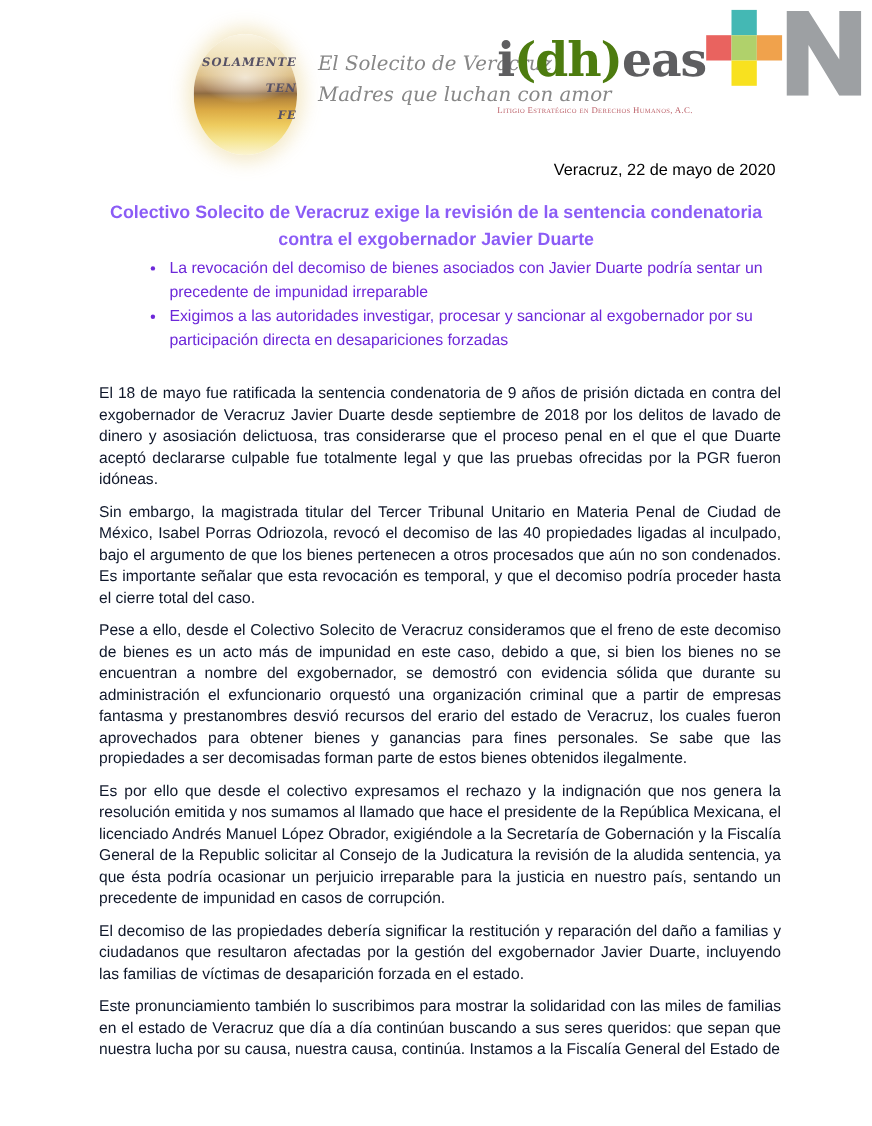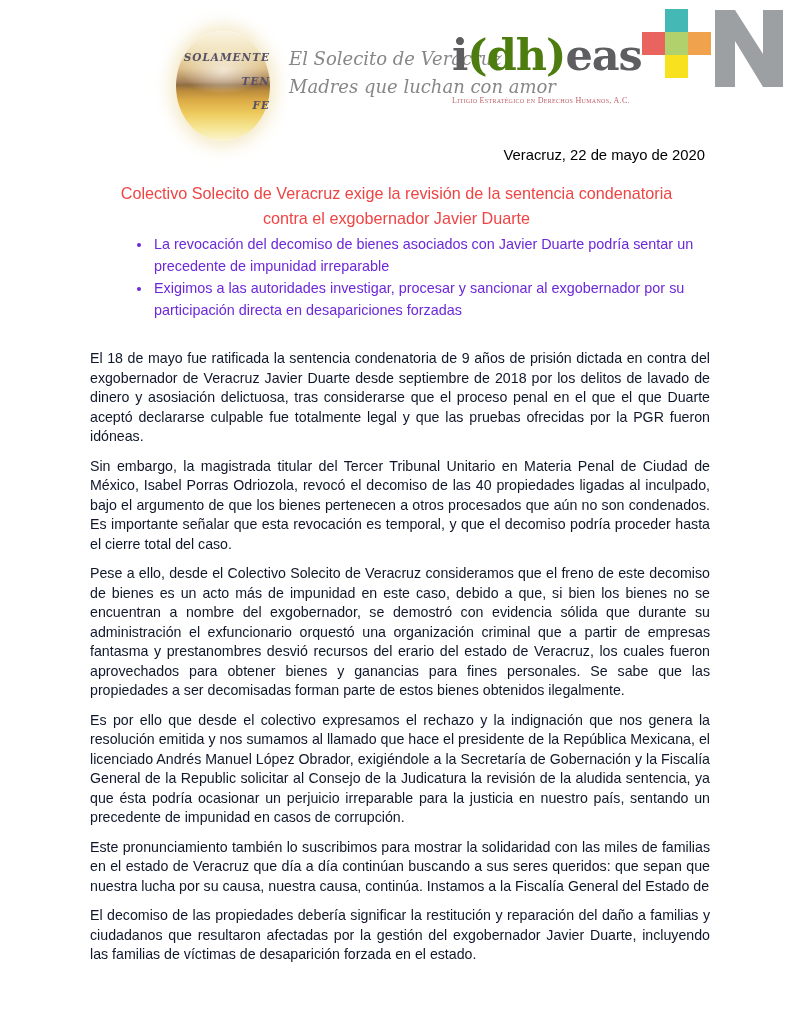--- a/index.html
+++ b/index.html
@@ -85,23 +85,23 @@
   
   .dateline {
     position: absolute; top: 147px; left: 90px; right: 88px;
     text-align: right;
     font-size: 14.8px; color: #000000;
   }
   .doc-title {
     position: absolute; top: 181px; left: 66px; right: 66px;
     margin: 0;
     text-align: center;
-    font-size: 16.2px; font-weight: normal;
+    font-size: 16.2px; font-weight: bold;
     line-height: 25px;
-    color: #ef4444;
+    color: #8b5cf6;
   }
   .doc-title span { display: block; }
 
   .bullet-list {
     position: absolute; top: 233px; left: 128px;
     width: 566px;
     margin: 0; padding: 0 0 0 24px;
     list-style: disc outside;
     font-size: 14.4px; line-height: 22px;
     color: #6d28d9;
@@ -170,19 +170,19 @@
     <ul class="bullet-list">
       <li>La revocación del decomiso de bienes asociados con Javier Duarte podría sentar un precedente de impunidad irreparable</li>
       <li>Exigimos a las autoridades investigar, procesar y sancionar al exgobernador por su participación directa en desapariciones forzadas</li>
     </ul>
 
     <div class="body-text">
       <p>El 18 de mayo fue ratificada la sentencia condenatoria de 9 años de prisión dictada en contra del exgobernador de Veracruz Javier Duarte desde septiembre de 2018 por los delitos de lavado de dinero y asosiación delictuosa, tras considerarse que el proceso penal en el que el que Duarte aceptó declararse culpable fue totalmente legal y que las pruebas ofrecidas por la PGR fueron idóneas.</p>
       <p>Sin embargo, la magistrada titular del Tercer Tribunal Unitario en Materia Penal de Ciudad de México, Isabel Porras Odriozola, revocó el decomiso de las 40 propiedades ligadas al inculpado, bajo el argumento de que los bienes pertenecen a otros procesados que aún no son condenados. Es importante señalar que esta revocación es temporal, y que el decomiso podría proceder hasta el cierre total del caso.</p>
       <p>Pese a ello, desde el Colectivo Solecito de Veracruz consideramos que el freno de este decomiso de bienes es un acto más de impunidad en este caso, debido a que, si bien los bienes no se encuentran a nombre del exgobernador, se demostró con evidencia sólida que durante su administración el exfuncionario orquestó una organización criminal que a partir de empresas fantasma y prestanombres desvió recursos del erario del estado de Veracruz, los cuales fueron aprovechados para obtener bienes y ganancias para fines personales. Se sabe que las propiedades a ser decomisadas forman parte de estos bienes obtenidos ilegalmente.</p>
       <p>Es por ello que desde el colectivo expresamos el rechazo y la indignación que nos genera la resolución emitida y nos sumamos al llamado que hace el presidente de la República Mexicana, el licenciado Andrés Manuel López Obrador, exigiéndole a la Secretaría de Gobernación y la Fiscalía General de la Republic solicitar al Consejo de la Judicatura la revisión de la aludida sentencia, ya que ésta podría ocasionar un perjuicio irreparable para la justicia en nuestro país, sentando un precedente de impunidad en casos de corrupción.</p>
+      <p>El decomiso de las propiedades debería significar la restitución y reparación del daño a familias y ciudadanos que resultaron afectadas por la gestión del exgobernador Javier Duarte, incluyendo las familias de víctimas de desaparición forzada en el estado.</p>
       <p>Este pronunciamiento también lo suscribimos para mostrar la solidaridad con las miles de familias en el estado de Veracruz que día a día continúan buscando a sus seres queridos: que sepan que nuestra lucha por su causa, nuestra causa, continúa. Instamos a la Fiscalía General del Estado de</p>
-      <p>El decomiso de las propiedades debería significar la restitución y reparación del daño a familias y ciudadanos que resultaron afectadas por la gestión del exgobernador Javier Duarte, incluyendo las familias de víctimas de desaparición forzada en el estado.</p>
     </div>
 
   </main>
 
 </div>
 
 </body></html>

